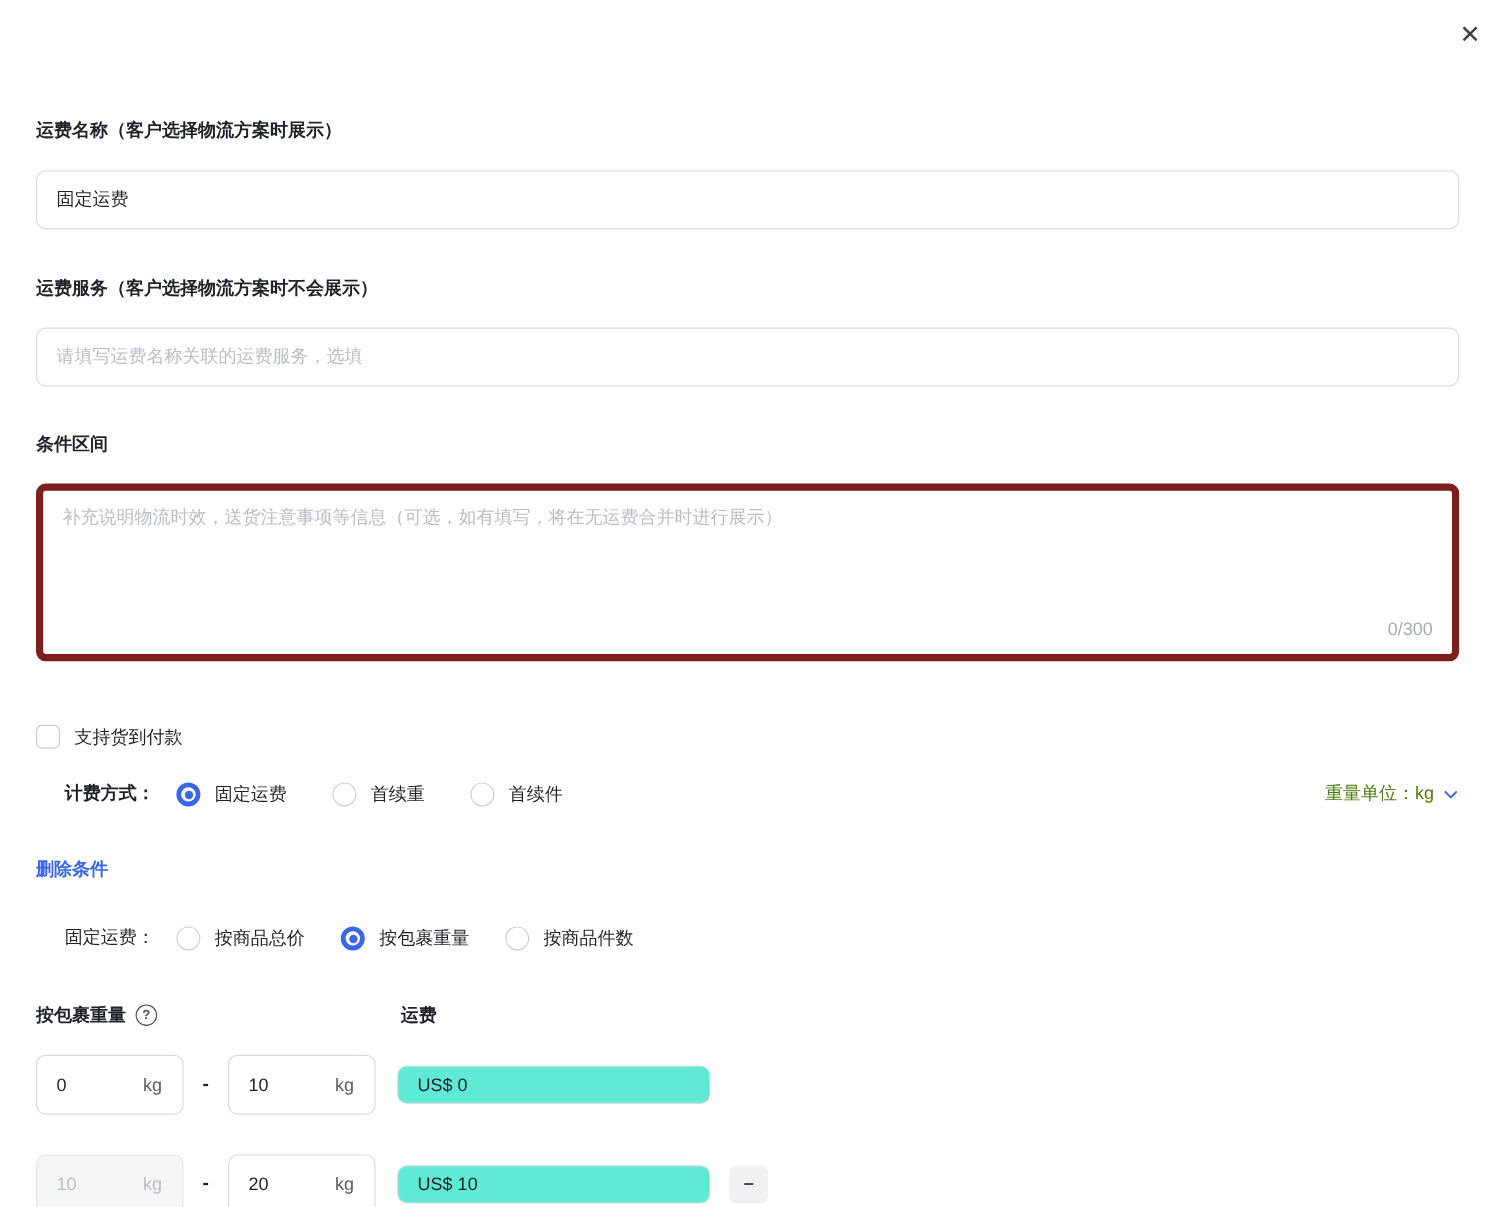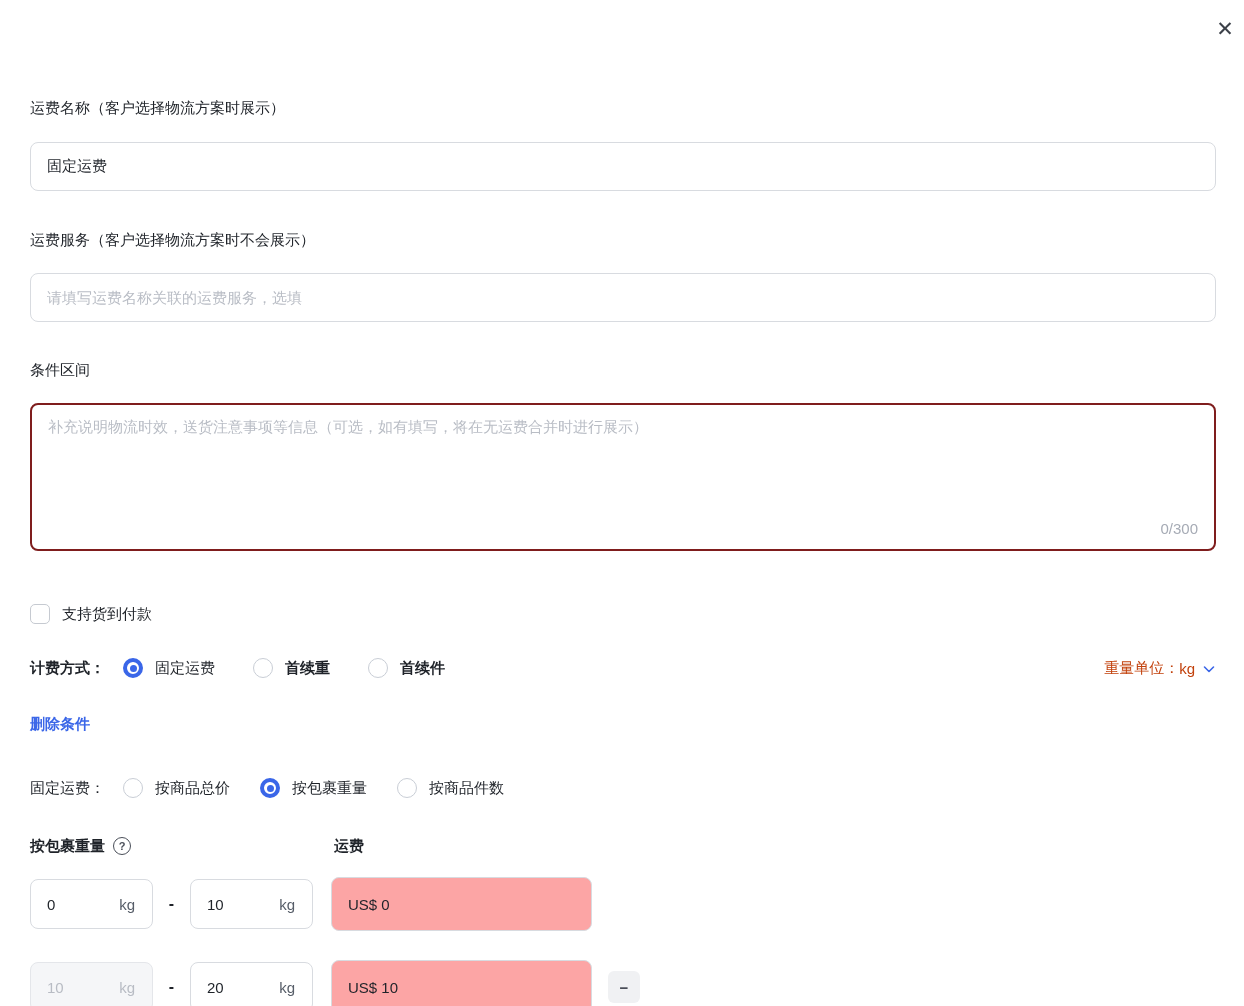--- a/index.html
+++ b/index.html
@@ -6,59 +6,59 @@
   html,body { width:1244px; height:1006px; background:#ffffff; overflow:hidden; }
   body { font-family:"Liberation Sans","DejaVu Sans",sans-serif; color:#1f2329; font-size:15px; }
   .dialog { position:relative; width:1244px; height:1006px; padding:0 28px 0 30px; }
 
   .dlg-header { padding-top:19px; height:45px; }
   .dlg-title { font-size:18px; font-weight:bold; color:#1f2329; }
   .close-btn { position:absolute; top:14px; right:4px; width:30px; height:30px;
                display:flex; align-items:center; justify-content:center;
                font-size:21px; color:#3c4149; cursor:pointer; }
 
-  .field-label { margin-top:54px; font-weight:normal; font-size:15px; color:#1f2329; }
+  .field-label { margin-top:54px; font-weight:bold; font-size:15px; color:#1f2329; }
   .field-label.l2 { margin-top:40px; }
   .field-label.l3 { margin-top:39px; }
 
   .text-input { margin-top:24px; width:1186px; height:49px; border:1px solid #d8dbe0;
                 border-radius:8px; padding:0 16px; font-size:15px; color:#1f2329;
                 font-family:inherit; background:#fff; outline:none; display:block; }
   .text-input.i2 { margin-top:23px; }
   .text-input::placeholder, textarea::placeholder { color:#b9bdc5; }
 
   .textarea-wrap { margin-top:23px; position:relative; width:1186px; height:148px;
-                   border:2px solid #7f1d1d; border-radius:8px; background:#fff; }
+                   border:6px solid #7f1d1d; border-radius:8px; background:#fff; }
   .textarea-wrap textarea { width:100%; height:100%; border:none; resize:none; outline:none;
                    padding:13px 16px; font-size:15px; font-family:inherit; color:#1f2329;
                    background:transparent; border-radius:8px; }
   .char-counter { position:absolute; right:16px; bottom:12px; color:#a6abb5; font-size:15px; }
 
   .cod-row { margin-top:52px; display:flex; align-items:center; height:22px; }
   .checkbox { width:20px; height:20px; border:1.5px solid #c6cad1; border-radius:5px;
               background:#fff; cursor:pointer; flex:none; }
   .cod-label { margin-left:12px; color:#1f2329; }
 
-  .billing-row, .condition-row { display:flex; align-items:flex-end; height:26px; }
+  .billing-row, .condition-row { display:flex; align-items:flex-start; height:26px;margin-left:24px; }
   .billing-row { margin-top:27px; }
   .condition-row { margin-top:38px; }
   .row-label { margin-right:18px; }
   .row-label.bold { font-weight:bold; }
   .radio-group { display:flex; align-items:center; }
   .radio-option { display:flex; align-items:center; cursor:pointer; }
-  .billing-row .radio-option + .radio-option { margin-left:38px;font-weight:bold; }
+  .billing-row .radio-option + .radio-option { margin-left:38px; }
   .condition-row .radio-option + .radio-option { margin-left:30px; }
   .radio { width:20px; height:20px; border-radius:50%; border:1.5px solid #c9ced6;
            background:#fff; flex:none; display:flex; align-items:center; justify-content:center; }
   .radio[data-checked="true"] { border:4.5px solid #3a66e8; }
   .radio[data-checked="true"]::after { content:""; width:7px; height:7px; border-radius:50%;
            background:#3a66e8; }
   .radio-label { margin-left:12px; color:#1f2329; }
 
-  .weight-unit { margin-left:auto; display:flex; align-items:center; color:#c2410c;
+  .weight-unit { margin-left:auto; display:flex; align-items:center; color:#4d7c0f;
                  cursor:pointer; }
   .weight-unit .chev { margin-left:7px; display:flex; }
 
   .delete-link { margin-top:37px; display:inline-block; color:#3a66e8; font-weight:bold;
                  cursor:pointer; }
 
   .tier-headers { margin-top:37px; display:flex; align-items:center; height:22px; }
   .tier-h1 { width:304px; display:flex; align-items:center; font-weight:bold; }
   .help-icon { margin-left:8px; width:18px; height:18px; border:1.5px solid #4a4f59;
                border-radius:50%; display:flex; align-items:center; justify-content:center;
@@ -71,22 +71,22 @@
   .range-box { width:123px; height:50px; border:1px solid #d8dbe0; border-radius:8px;
                background:#fff; display:flex; align-items:center; padding:0 17px 0 16px; }
   .range-box input { width:100%; border:none; outline:none; background:transparent;
                font-size:15px; font-family:inherit; color:#1f2329; }
   .range-box .unit { color:#565d68; margin-left:8px; }
   .range-box[data-disabled="true"] { background:#f5f6f8; border-color:#e4e6ea; }
   .range-box[data-disabled="true"] input { color:#b8bcc4; }
   .range-box[data-disabled="true"] .unit { color:#b8bcc4; }
   .dash { width:37px; text-align:center; font-weight:bold; color:#1f2329; font-size:16px; }
   .range-box.to { margin-right:18px; }
-  .fee-box { width:261px; height:54px; border:1px solid #d8dbe0; border-radius:8px;
-             background:#fca5a5; display:flex; align-items:center; padding:0 16px; }
+  .fee-box { width:261px; height:32px; border:1px solid #d8dbe0; border-radius:8px;
+             background:#5eead4; display:flex; align-items:center; padding:0 16px; }
   .fee-box input { width:100%; border:none; outline:none; background:transparent;
              font-size:15px; font-family:inherit; color:#1f2329; }
   .minus-btn { margin-left:16px; width:32px; height:32px; background:#f0f1f3;
                border:none; border-radius:6px; display:flex; align-items:center;
                justify-content:center; font-size:15px; font-weight:bold; color:#414650;
                cursor:pointer; }
 </style>
 </head>
 <body>
 

